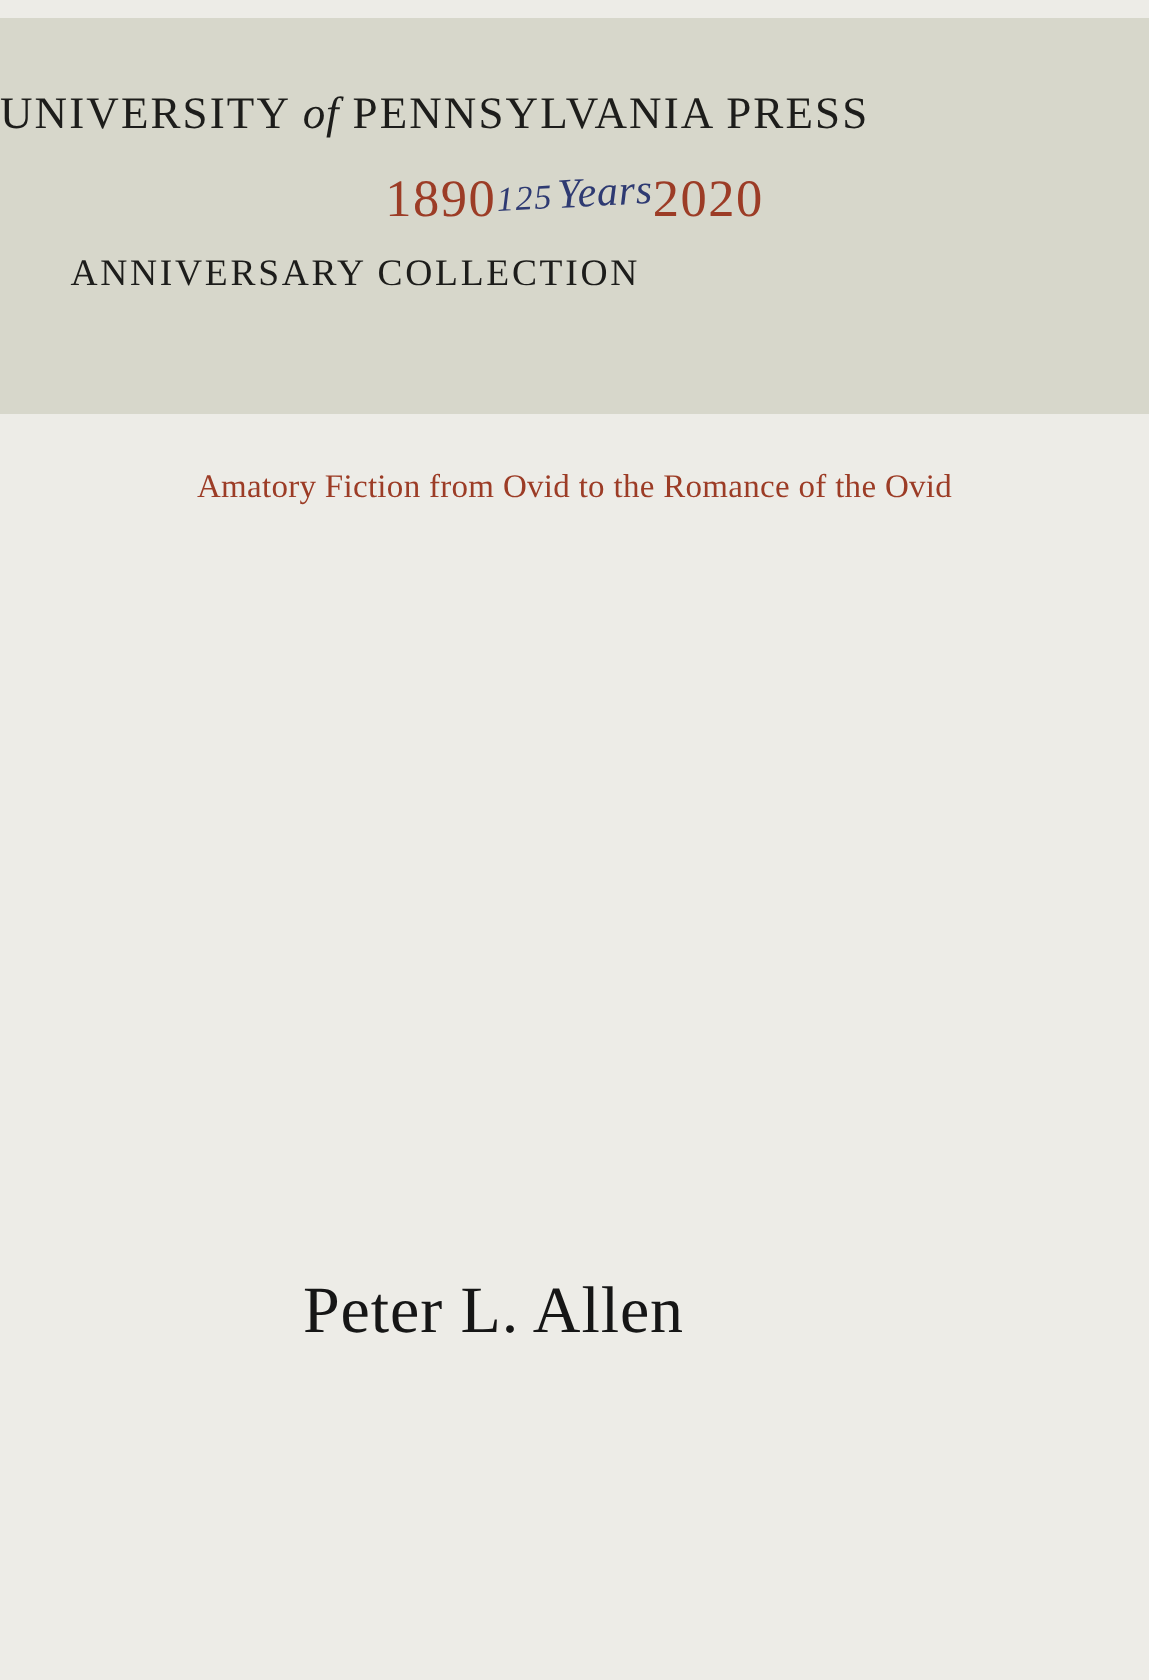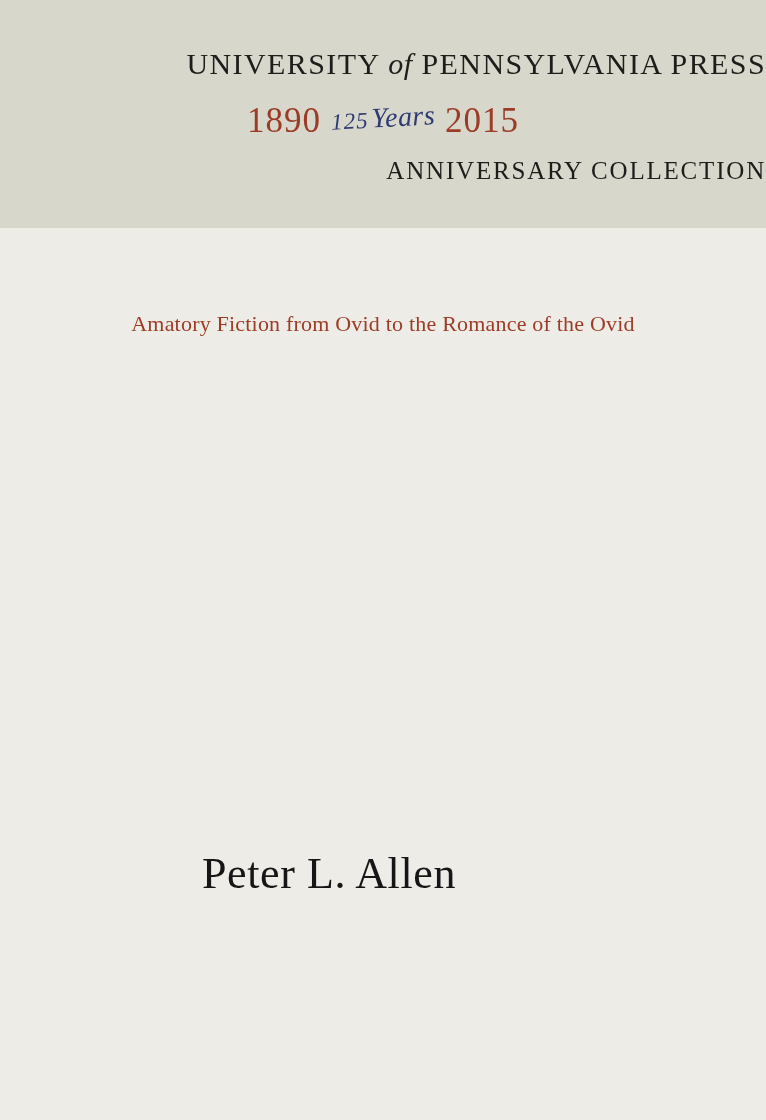--- a/index.html
+++ b/index.html
@@ -18,26 +18,26 @@
     position: relative;
     width: 766px;
     height: 1120px;
     background: #edece7;
     box-sizing: border-box;
   }
 
   
   .banner {
     position: absolute;
-    top: 0;
+    top: 12px;
     left: 0;
     width: 766px;
-    height: 228px;
+    height: 264px;
     background: #d7d7cb;
-    text-align: right;
+    text-align: left;
     overflow: hidden;
   }
 
   .press-name {
     margin-top: 49px;
     font-family: "Liberation Serif", serif;
     font-size: 30px;
     letter-spacing: 1.4px;
     color: #1d1d1b;
     line-height: 1;
@@ -47,21 +47,20 @@
     font-style: italic;
     letter-spacing: 0.5px;
   }
 
   .years-row {
     margin-top: 20px;
     height: 42px;
     display: flex;
     align-items: center;
     justify-content: center;
-    gap: 10px;
     white-space: nowrap;
   }
   .year {
     font-family: "Liberation Serif", serif;
     font-size: 35px;
     color: #9c3c26;
     letter-spacing: 1px;
     line-height: 1;
   }
   .anniv-script {
@@ -141,21 +140,21 @@
       <span>UNIVERSITY</span>
       <span class="of">of</span>
       <span>PENNSYLVANIA PRESS</span>
     </div>
 
     <div class="years-row">
       <span class="year">1890</span>
       <span class="anniv-script">
         <span class="num">125</span><span class="word">Years</span>
       </span>
-      <span class="year">2015</span>
+      <span class="year">2020</span>
     </div>
 
     <div class="collection-line">ANNIVERSARY COLLECTION</div>
   </div>
 
   <div class="title-block">
     <div class="book-subtitle">Amatory Fiction from Ovid to the Romance of the Ovid</div>
   </div>
 
   <div class="author">Peter L. Allen</div>

